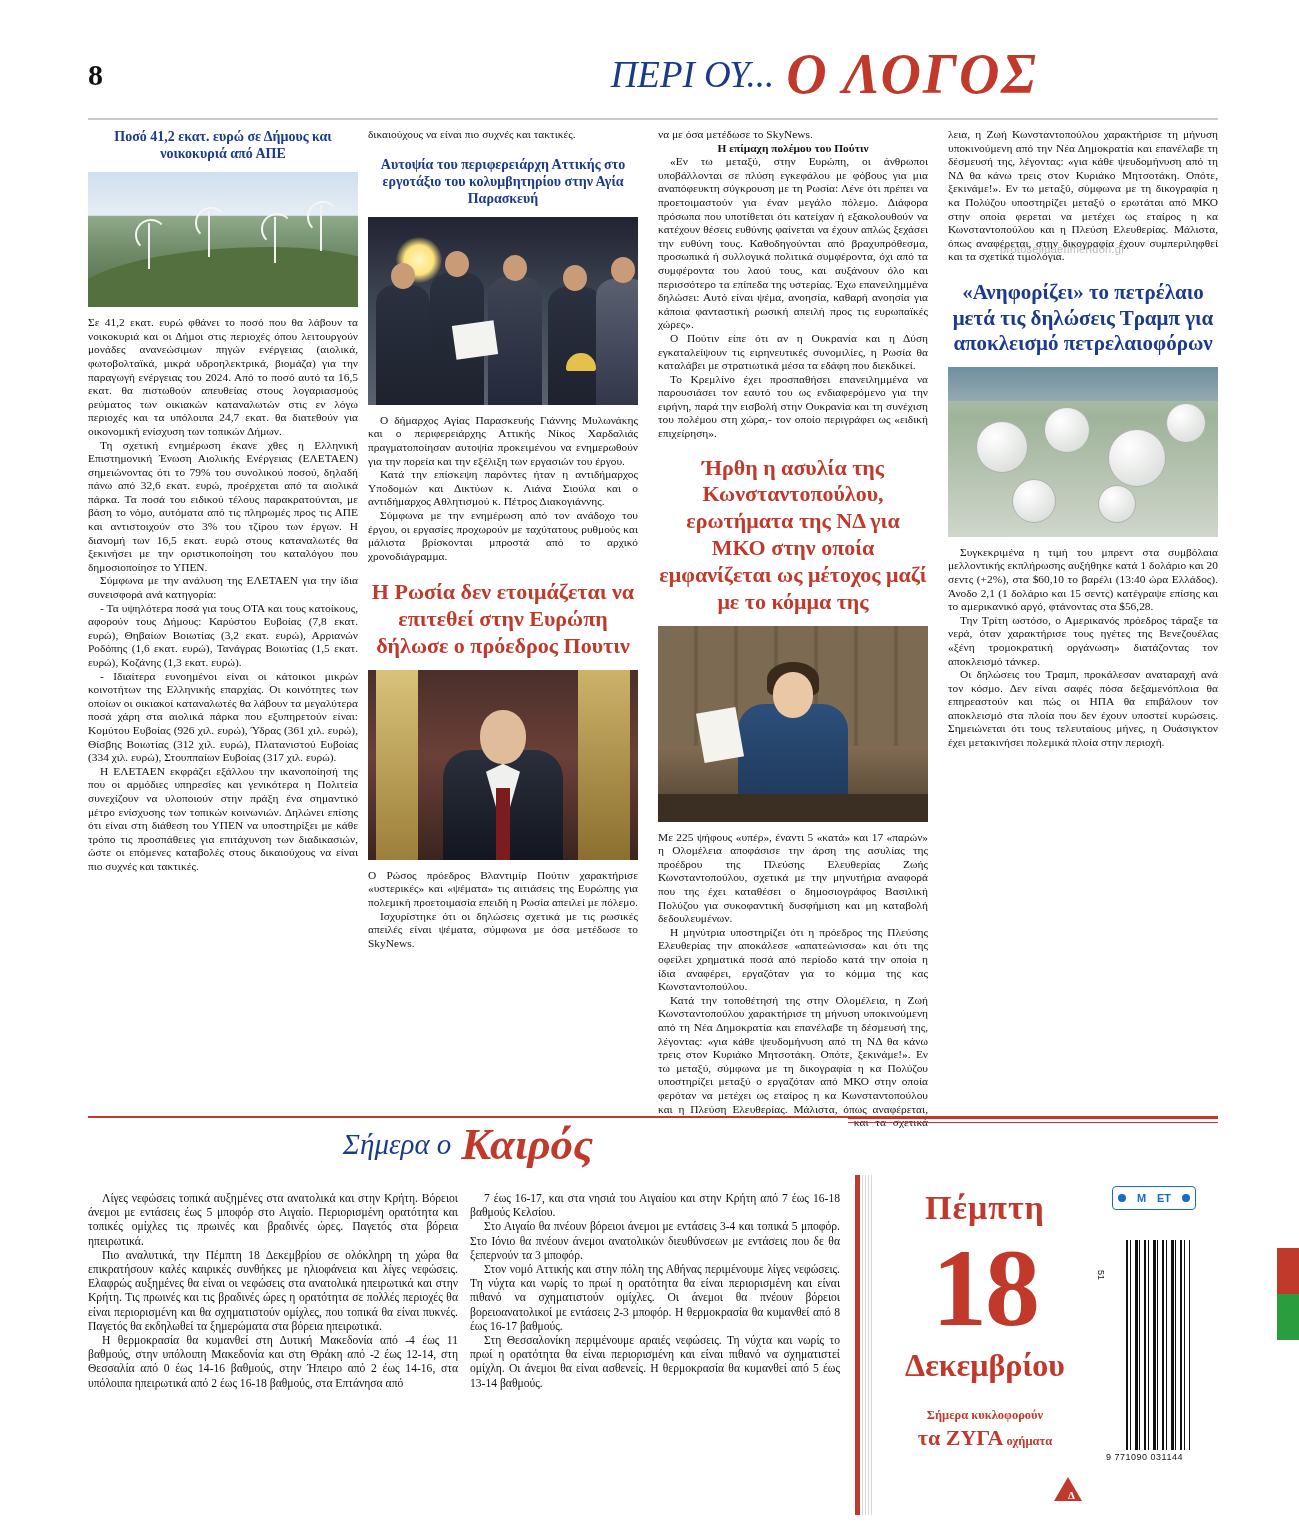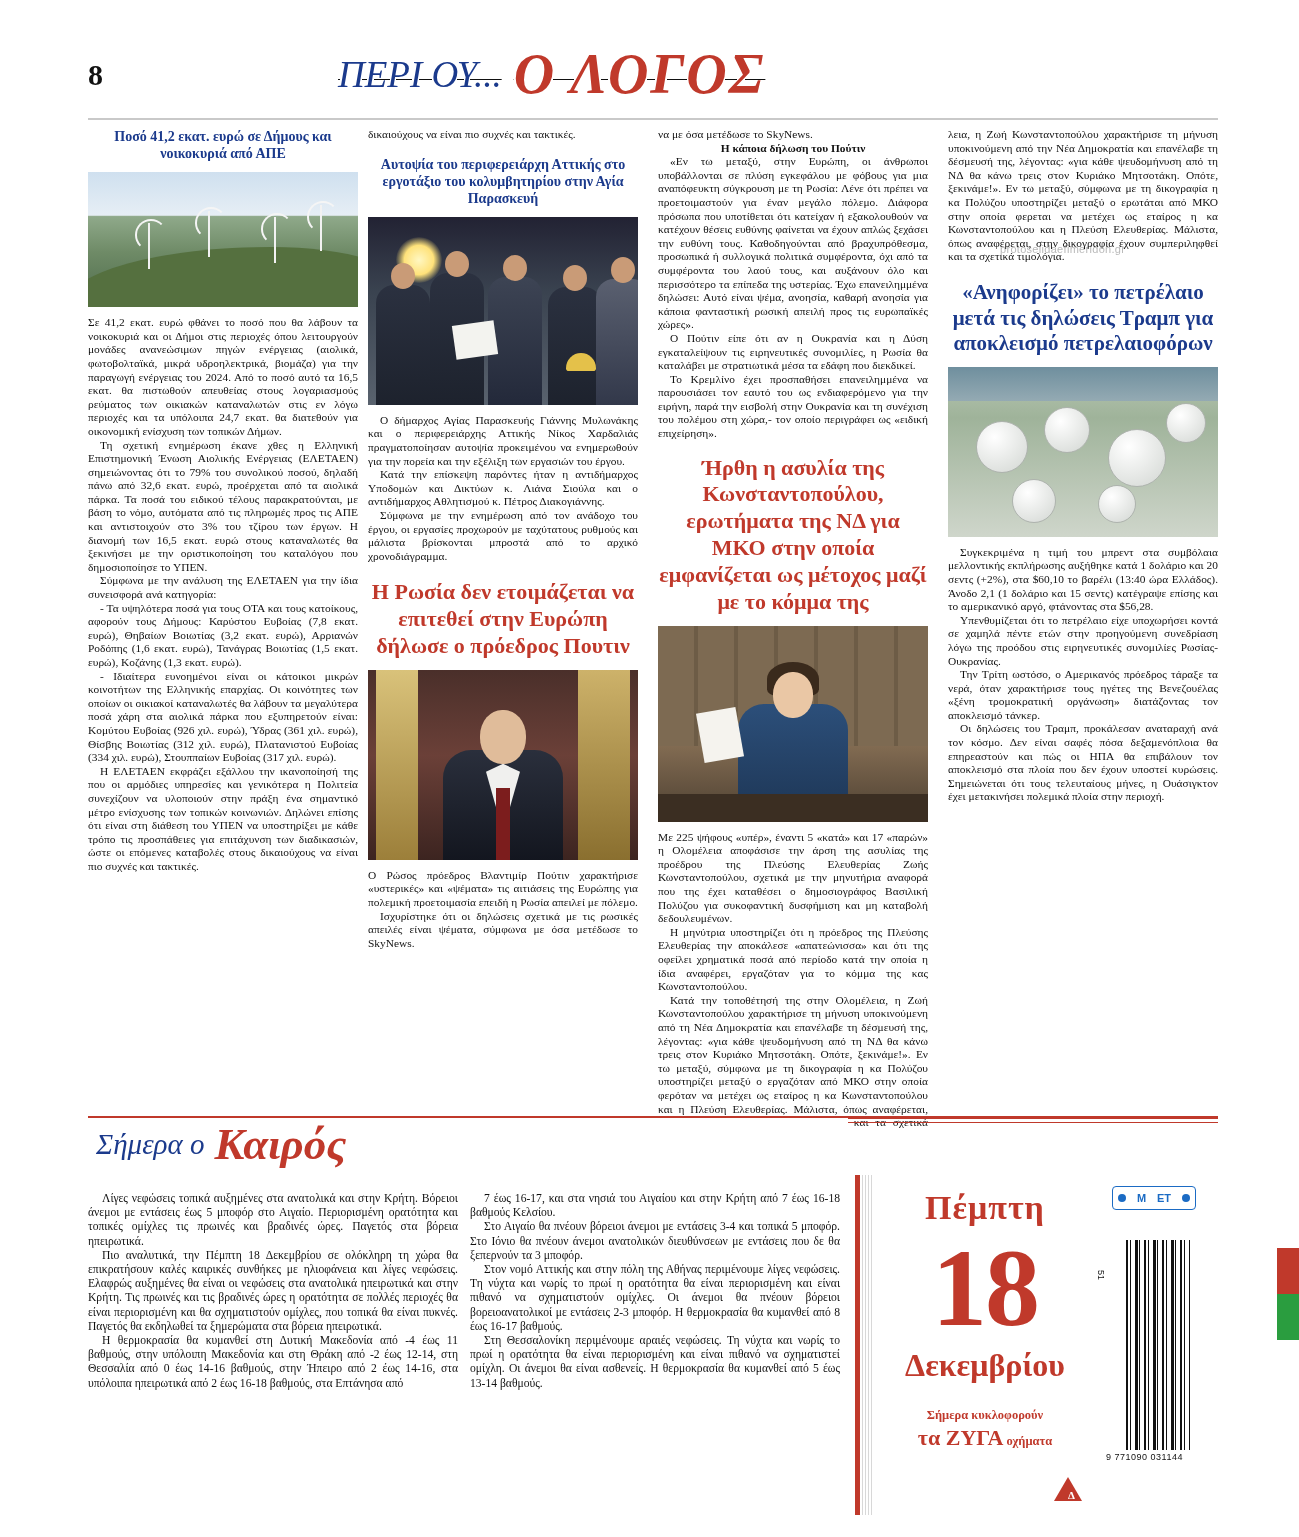--- a/index.html
+++ b/index.html
@@ -31,23 +31,22 @@
     left: 0; top: 10px;
     font-size: 30px;
     font-weight: bold;
     font-family: "Liberation Serif", serif;
     color: #111;
   }
   .masthead-title {
     position: absolute;
     left: 250px; top: -6px;
     width: 700px;
-    text-align: left;
+    text-align: right;
     white-space: nowrap;
-    text-decoration: underline;
   }
   .masthead-pre {
     font-family: "Liberation Serif", serif;
     font-style: italic;
     font-size: 37px;
     color: #1b3a8c;
     vertical-align: middle;
   }
   .masthead-main {
     font-family: "Liberation Serif", serif;
@@ -130,20 +129,21 @@
   .weather-rule2 {
     position: absolute;
     left: 88px; top: 1122px;
     width: 1130px; height: 1px;
     background: #c0392b;
   }
   .weather-title {
     position: absolute;
     left: 88px; top: 1118px;
     width: 760px;
+    text-align: center;
     white-space: nowrap;
     background: #ffffff;
     padding: 0 8px;
   }
   .wt-pre {
     font-family: "Liberation Serif", serif;
     font-style: italic;
     font-size: 29px;
     color: #1b3a8c;
     vertical-align: middle;
@@ -560,21 +560,21 @@
       <div class="tie"></div>
       <div class="face"></div>
     </div>
 
     <p class="cap noind">Ο Ρώσος πρόεδρος Βλαντιμίρ Πούτιν χαρακτήρισε «υστερικές» και «ψέματα» τις αιτιάσεις της Ευρώπης για πολεμική προετοιμασία επειδή η Ρωσία απειλεί με πόλεμο.</p>
     <p>Ισχυρίστηκε ότι οι δηλώσεις σχετικά με τις ρωσικές απειλές είναι ψέματα, σύμφωνα με όσα μετέδωσε το SkyNews.</p>
   </div>
 
   <div class="col c3">
     <p class="noind">να με όσα μετέδωσε το SkyNews.</p>
-    <p class="noind" style="text-align:center;font-weight:bold">Η κάποια δήλωση του Πούτιν</p>
+    <p class="noind" style="text-align:center;font-weight:bold">Η επίμαχη πολέμου του Πούτιν</p>
     <p>«Εν τω μεταξύ, στην Ευρώπη, οι άνθρωποι υποβάλλονται σε πλύση εγκεφάλου με φόβους για μια αναπόφευκτη σύγκρουση με τη Ρωσία: Λένε ότι πρέπει να προετοιμαστούν για έναν μεγάλο πόλεμο. Διάφορα πρόσωπα που υποτίθεται ότι κατείχαν ή εξακολουθούν να κατέχουν θέσεις ευθύνης φαίνεται να έχουν απλώς ξεχάσει την ευθύνη τους. Καθοδηγούνται από βραχυπρόθεσμα, προσωπικά ή συλλογικά πολιτικά συμφέροντα, όχι από τα συμφέροντα του λαού τους, και αυξάνουν όλο και περισσότερο τα επίπεδα της υστερίας. Έχω επανειλημμένα δηλώσει: Αυτό είναι ψέμα, ανοησία, καθαρή ανοησία για κάποια φανταστική ρωσική απειλή προς τις ευρωπαϊκές χώρες».</p>
     <p>Ο Πούτιν είπε ότι αν η Ουκρανία και η Δύση εγκαταλείψουν τις ειρηνευτικές συνομιλίες, η Ρωσία θα καταλάβει με στρατιωτικά μέσα τα εδάφη που διεκδικεί.</p>
     <p>Το Κρεμλίνο έχει προσπαθήσει επανειλημμένα να παρουσιάσει τον εαυτό του ως ενδιαφερόμενο για την ειρήνη, παρά την εισβολή στην Ουκρανία και τη συνέχιση του πολέμου στη χώρα,- τον οποίο περιγράφει ως «ειδική επιχείρηση».</p>
 
     <h2 class="headline h-red" style="margin-top:14px">Ήρθη η ασυλία της Κωνσταντοπούλου, ερωτήματα της ΝΔ για ΜΚΟ στην οποία εμφανίζεται ως μέτοχος μαζί με το κόμμα της</h2>
 
     <div class="photo ph-parliament">
       <div class="wall"></div>
       <div class="speaker"></div>
       <div class="hair"></div>
@@ -597,21 +597,20 @@
       <div class="water"></div>
       <div class="tank k1"></div>
       <div class="tank k2"></div>
       <div class="tank k3"></div>
       <div class="tank k4"></div>
       <div class="tank k5"></div>
       <div class="tank k6"></div>
     </div>
 
     <p>Συγκεκριμένα η τιμή του μπρεντ στα συμβόλαια μελλοντικής εκπλήρωσης αυξήθηκε κατά 1 δολάριο και 20 σεντς (+2%), στα $60,10 το βαρέλι (13:40 ώρα Ελλάδος). Άνοδο 2,1 (1 δολάριο και 15 σεντς) κατέγραψε επίσης και το αμερικανικό αργό, φτάνοντας στα $56,28.</p>
-    <p>Υπενθυμίζεται ότι το πετρέλαιο είχε υποχωρήσει κοντά σε χαμηλά πέντε ετών στην προηγούμενη συνεδρίαση λόγω της προόδου στις ειρηνευτικές συνομιλίες Ρωσίας-Ουκρανίας.</p>
     <p>Την Τρίτη ωστόσο, ο Αμερικανός πρόεδρος τάραξε τα νερά, όταν χαρακτήρισε τους ηγέτες της Βενεζουέλας «ξένη τρομοκρατική οργάνωση» διατάζοντας τον αποκλεισμό τάνκερ.</p>
     <p>Οι δηλώσεις του Τραμπ, προκάλεσαν αναταραχή ανά τον κόσμο. Δεν είναι σαφές πόσα δεξαμενόπλοια θα επηρεαστούν και πώς οι ΗΠΑ θα επιβάλουν τον αποκλεισμό στα πλοία που δεν έχουν υποστεί κυρώσεις. Σημειώνεται ότι τους τελευταίους μήνες, η Ουάσιγκτον έχει μετακινήσει πολεμικά πλοία στην περιοχή.</p>
   </div>
 
   <div class="weather-rule"></div>
   <div class="weather-rule2"></div>
   <div class="weather-title">
     <span class="wt-pre">Σήμερα ο</span><span class="wt-main">Καιρός</span>
   </div>
 

